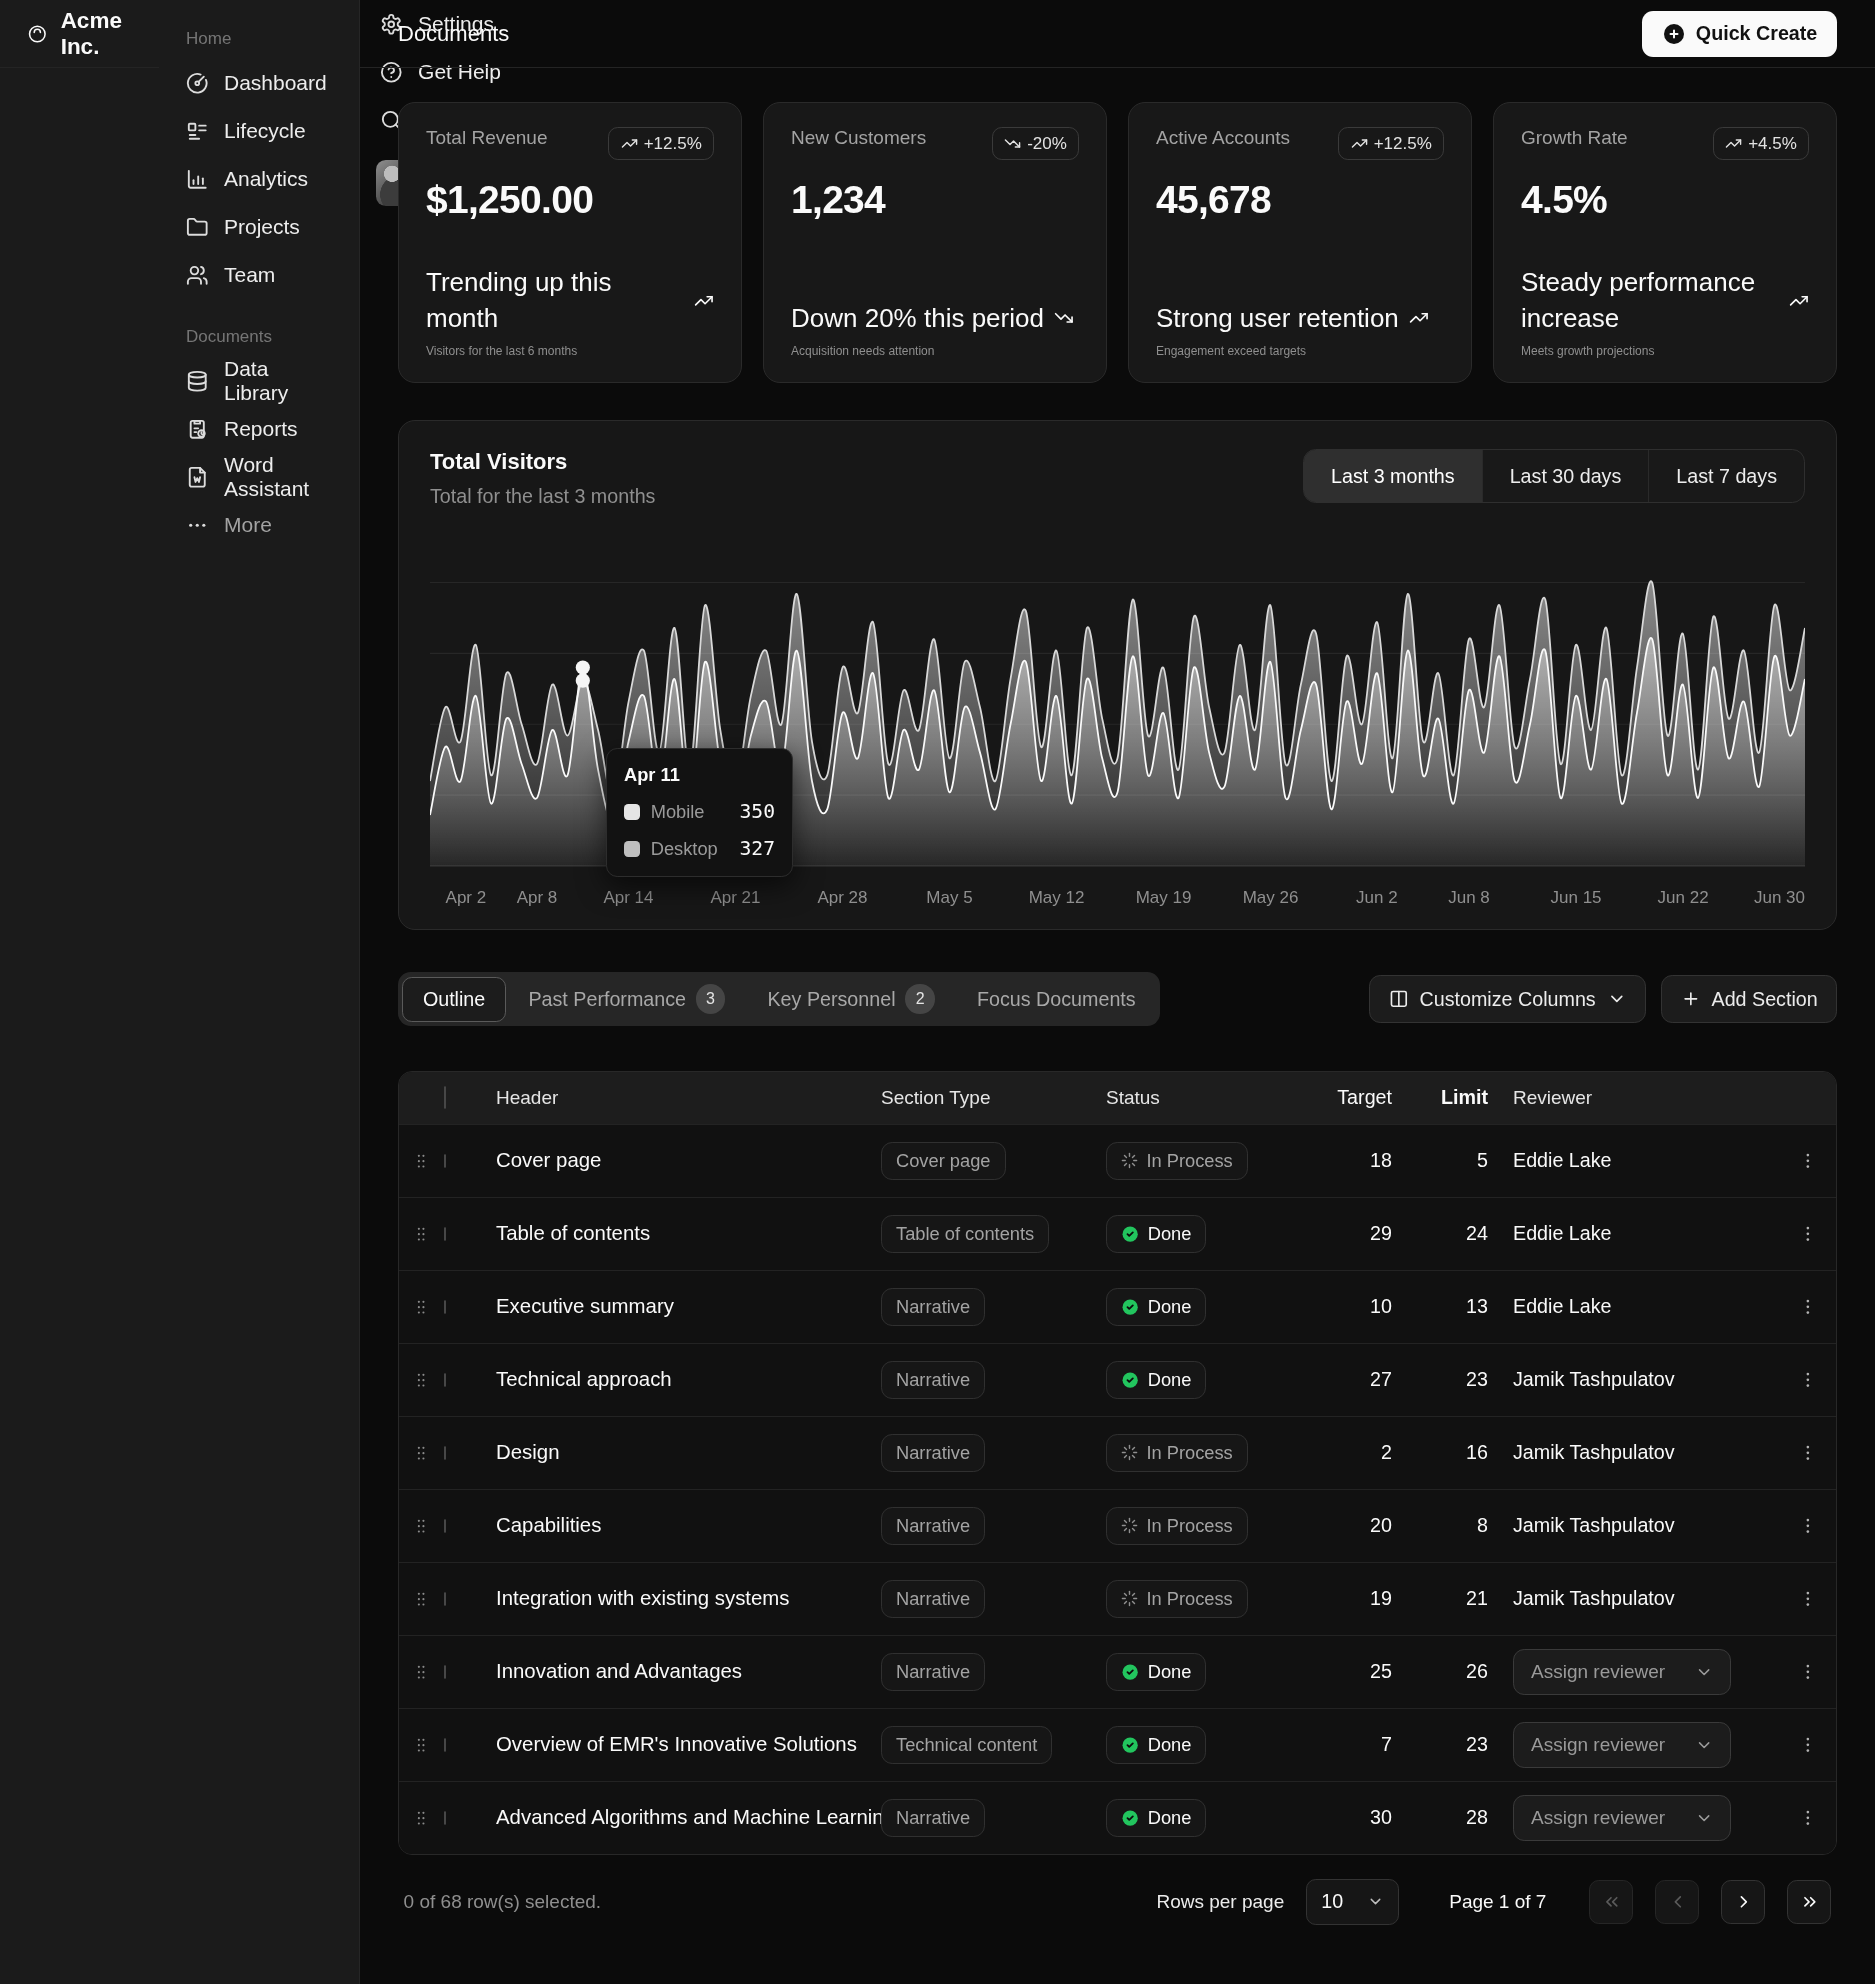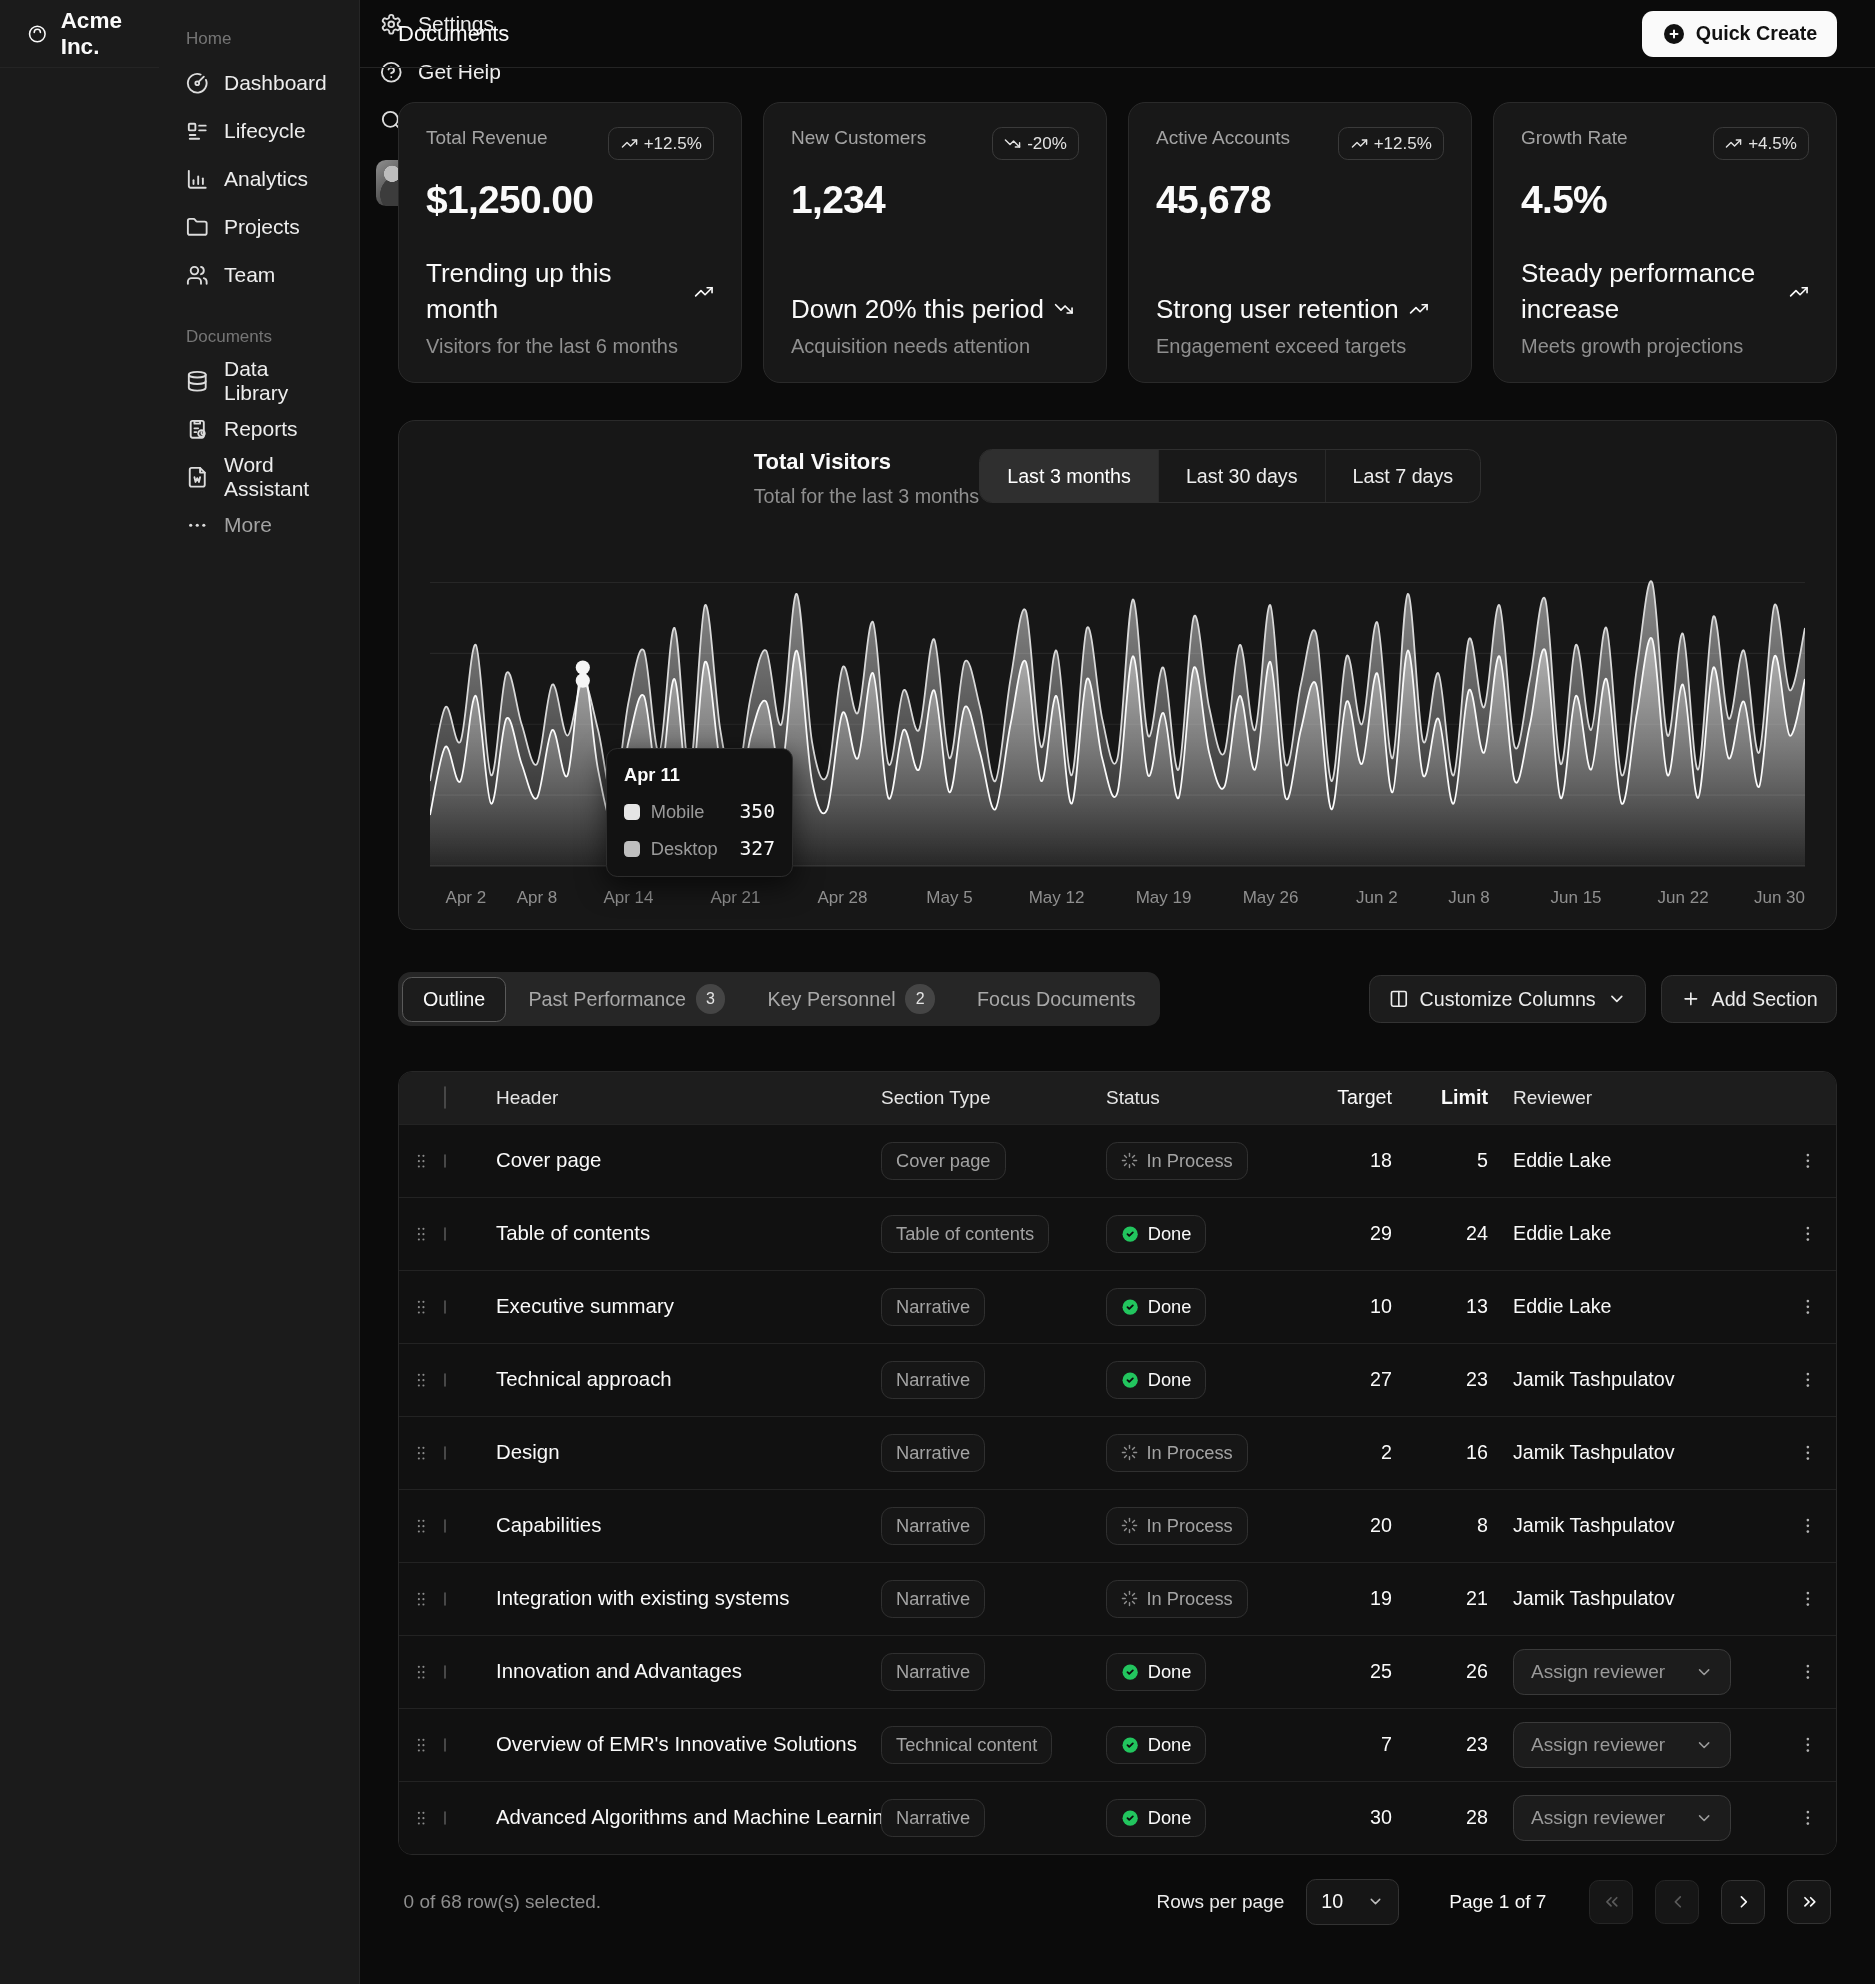--- a/index.html
+++ b/index.html
@@ -43,25 +43,25 @@
   .cards{display:grid;grid-template-columns:repeat(4,1fr);gap:21px}
   .card{background:#181818;border:0.7px solid #2a2a2a;border-radius:17px;padding:24px 27px;height:281px;display:flex;flex-direction:column}
   .card-top{display:flex;align-items:flex-start;justify-content:space-between}
   .card-label{font-size:19px;color:#a3a3a3}
   .badge-pill{display:flex;align-items:center;gap:6px;border:0.7px solid #3a3a3a;border-radius:9.8px;padding:5.6px 11.2px;font-size:17px;color:#e2e2e2}
   .badge-pill .si{width:17px;height:17px}
   .card-value{font-size:39px;font-weight:700;letter-spacing:-0.7px;margin-top:18.3px}
   .card-foot{margin-top:auto}
   .card-line1{font-size:26px;font-weight:500;display:flex;align-items:center;gap:9.8px;line-height:1.35}
   .card-line1 .si{width:19.7px;height:19.7px;flex:0 0 19.7px}
-  .card-line2{font-size:20px;color:#8f8f8f;margin-top:8.4px}
+  .card-line2{font-size:12px;color:#8f8f8f;margin-top:8.4px}
 
   
   .chart-card{margin-top:37px;background:#171717;border:0.7px solid #2a2a2a;border-radius:17px;padding:28px 0 18.3px 0}
-  .chart-head{display:flex;align-items:flex-start;justify-content:center;padding:0 31px}
+  .chart-head{display:flex;align-items:flex-start;justify-content:space-between;padding:0 31px}
   .chart-title{font-size:22px;font-weight:600}
   .chart-sub{font-size:19.7px;color:#8f8f8f;margin-top:9.8px}
   .range-tabs{display:flex;border:0.7px solid #2f2f2f;border-radius:12.7px;overflow:hidden;background:#191919}
   .range-tab{padding:0 27px;height:52px;display:flex;align-items:center;font-size:19.7px;color:#ededed;cursor:pointer;border-left:0.7px solid #2a2a2a}
   .range-tab:first-child{border-left:none}
   .range-tab.active{background:#2f2f2f;color:#fff}
   .plot-wrap{position:relative;margin:32px 31px 0 31px}
   .plot-wrap svg{display:block;width:100%;height:auto}
   .tooltip{position:absolute;left:176px;top:208px;width:187px;background:#121212;border:0.7px solid #2d2d2d;border-radius:11.2px;padding:15.5px 17px;box-shadow:0 8.4px 28px rgba(0,0,0,.6)}
   .tt-title{font-size:18.3px;font-weight:600}

